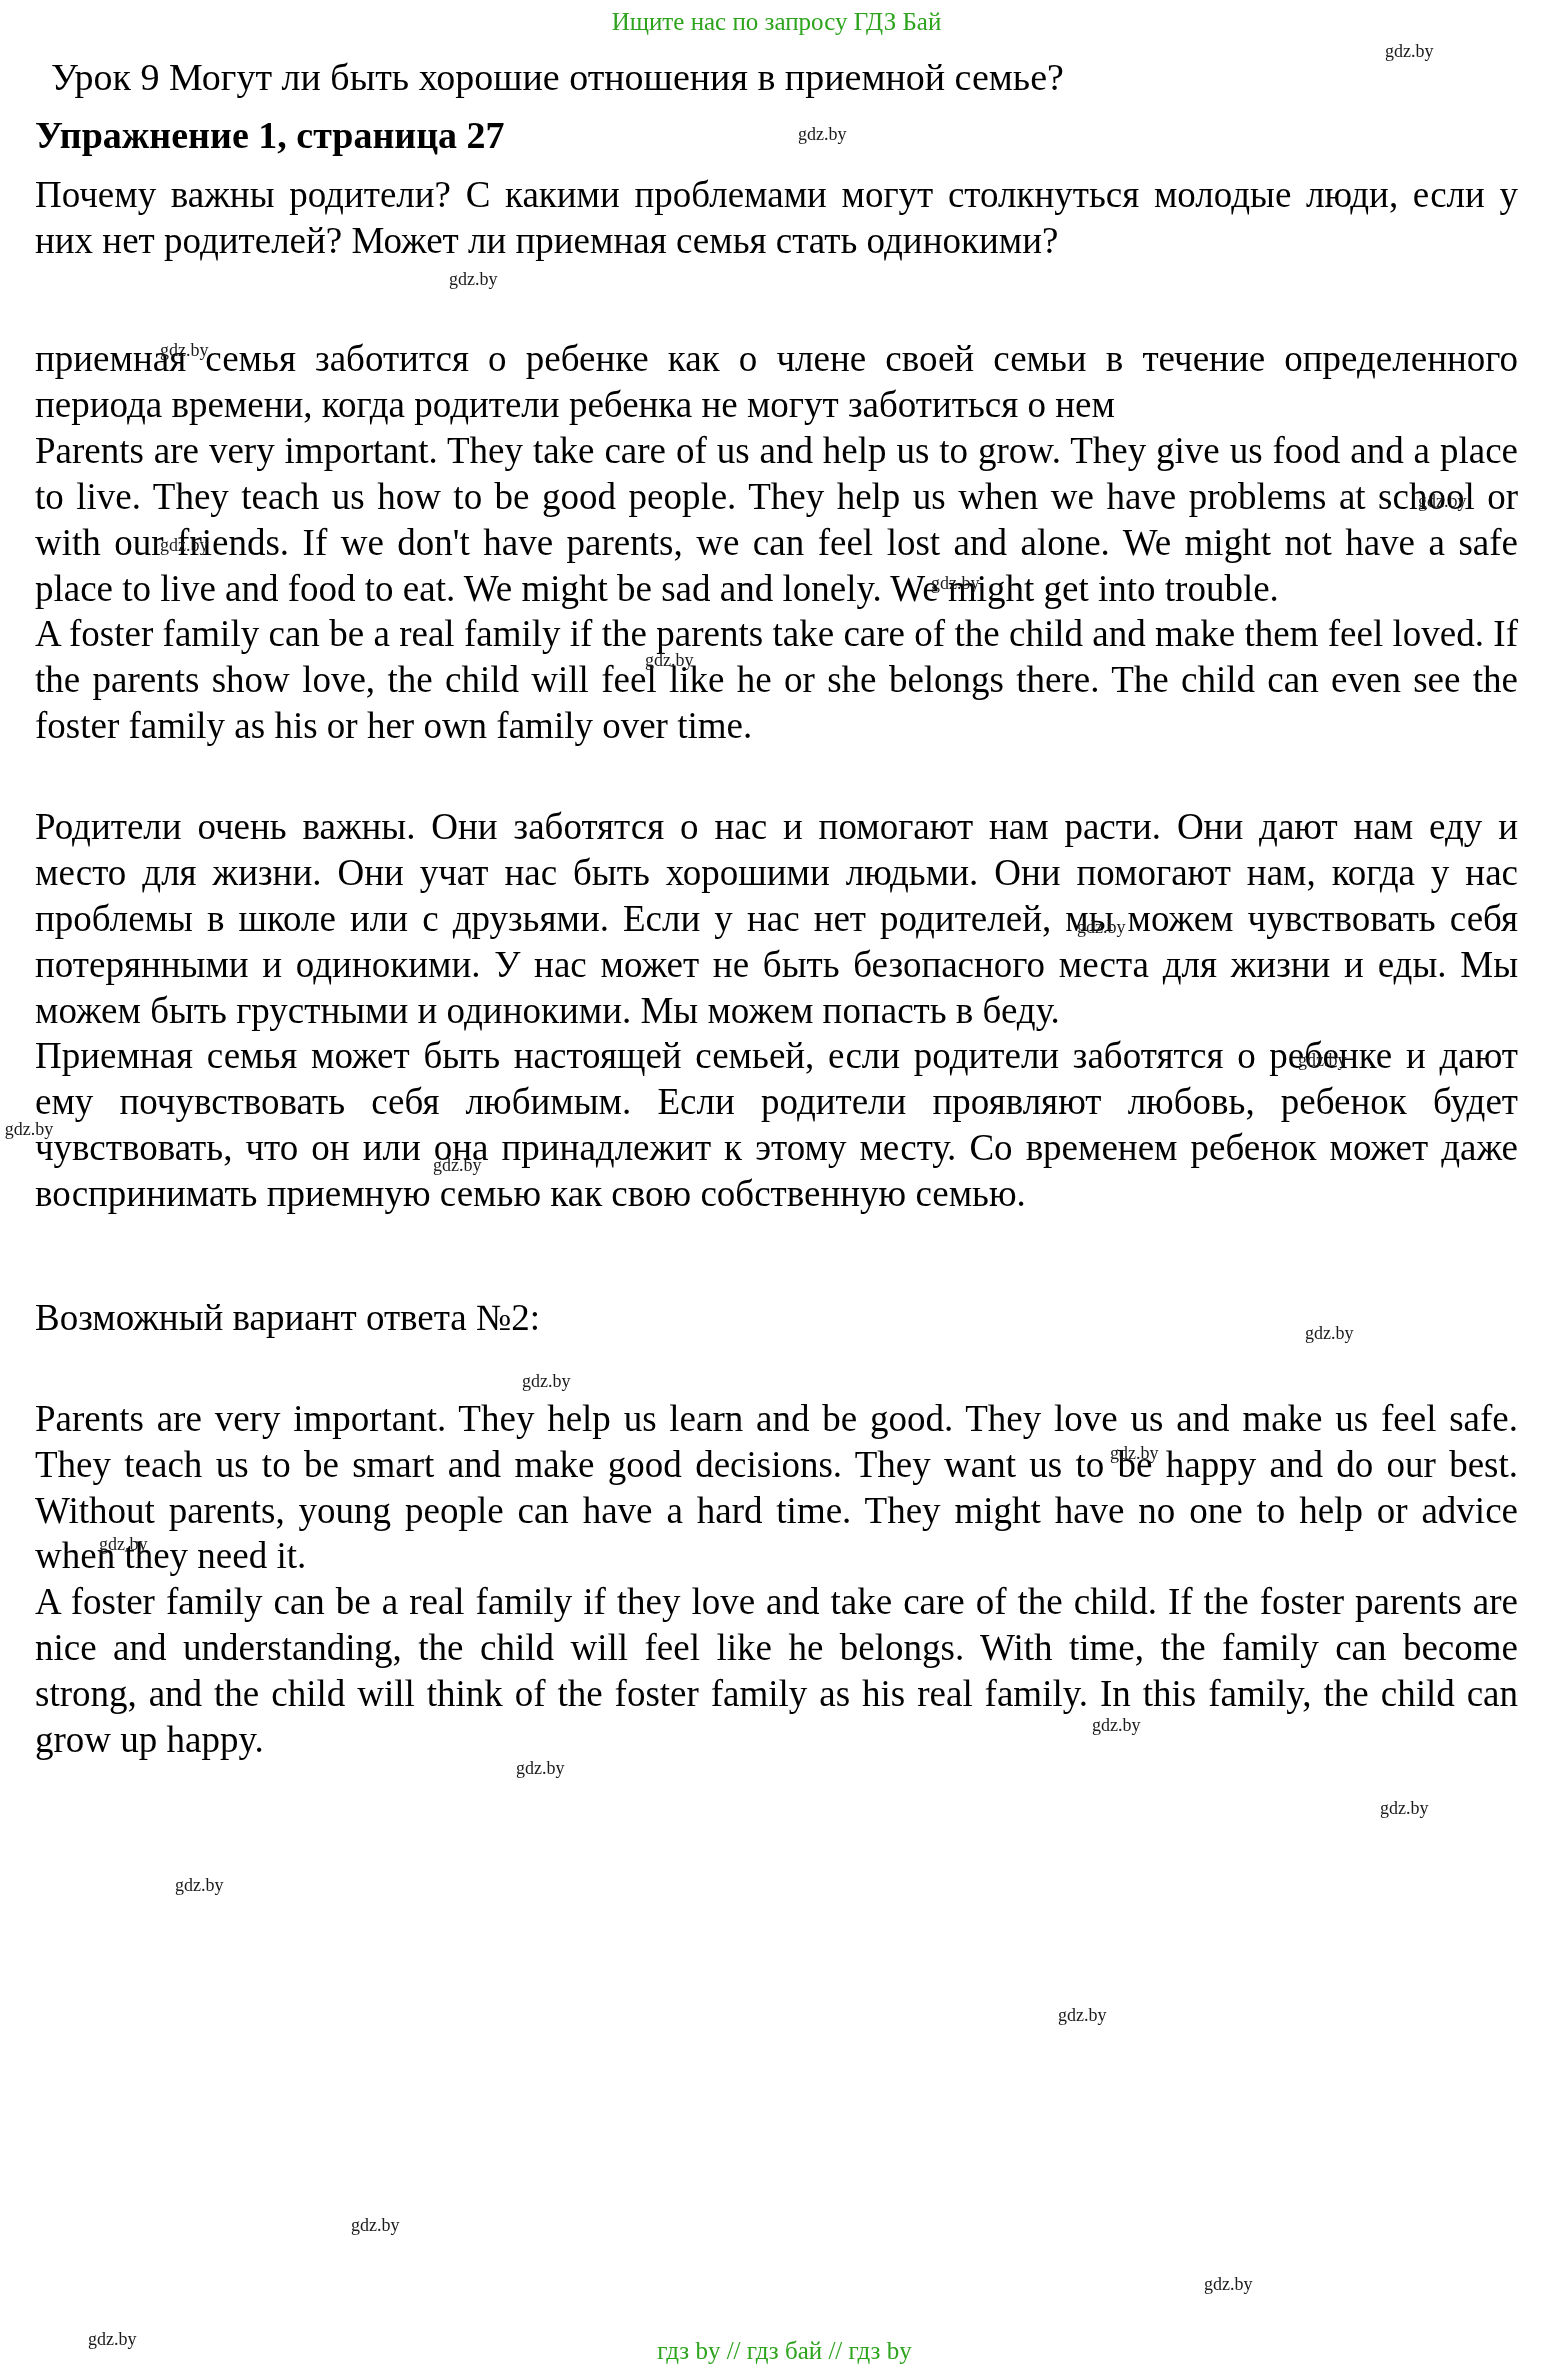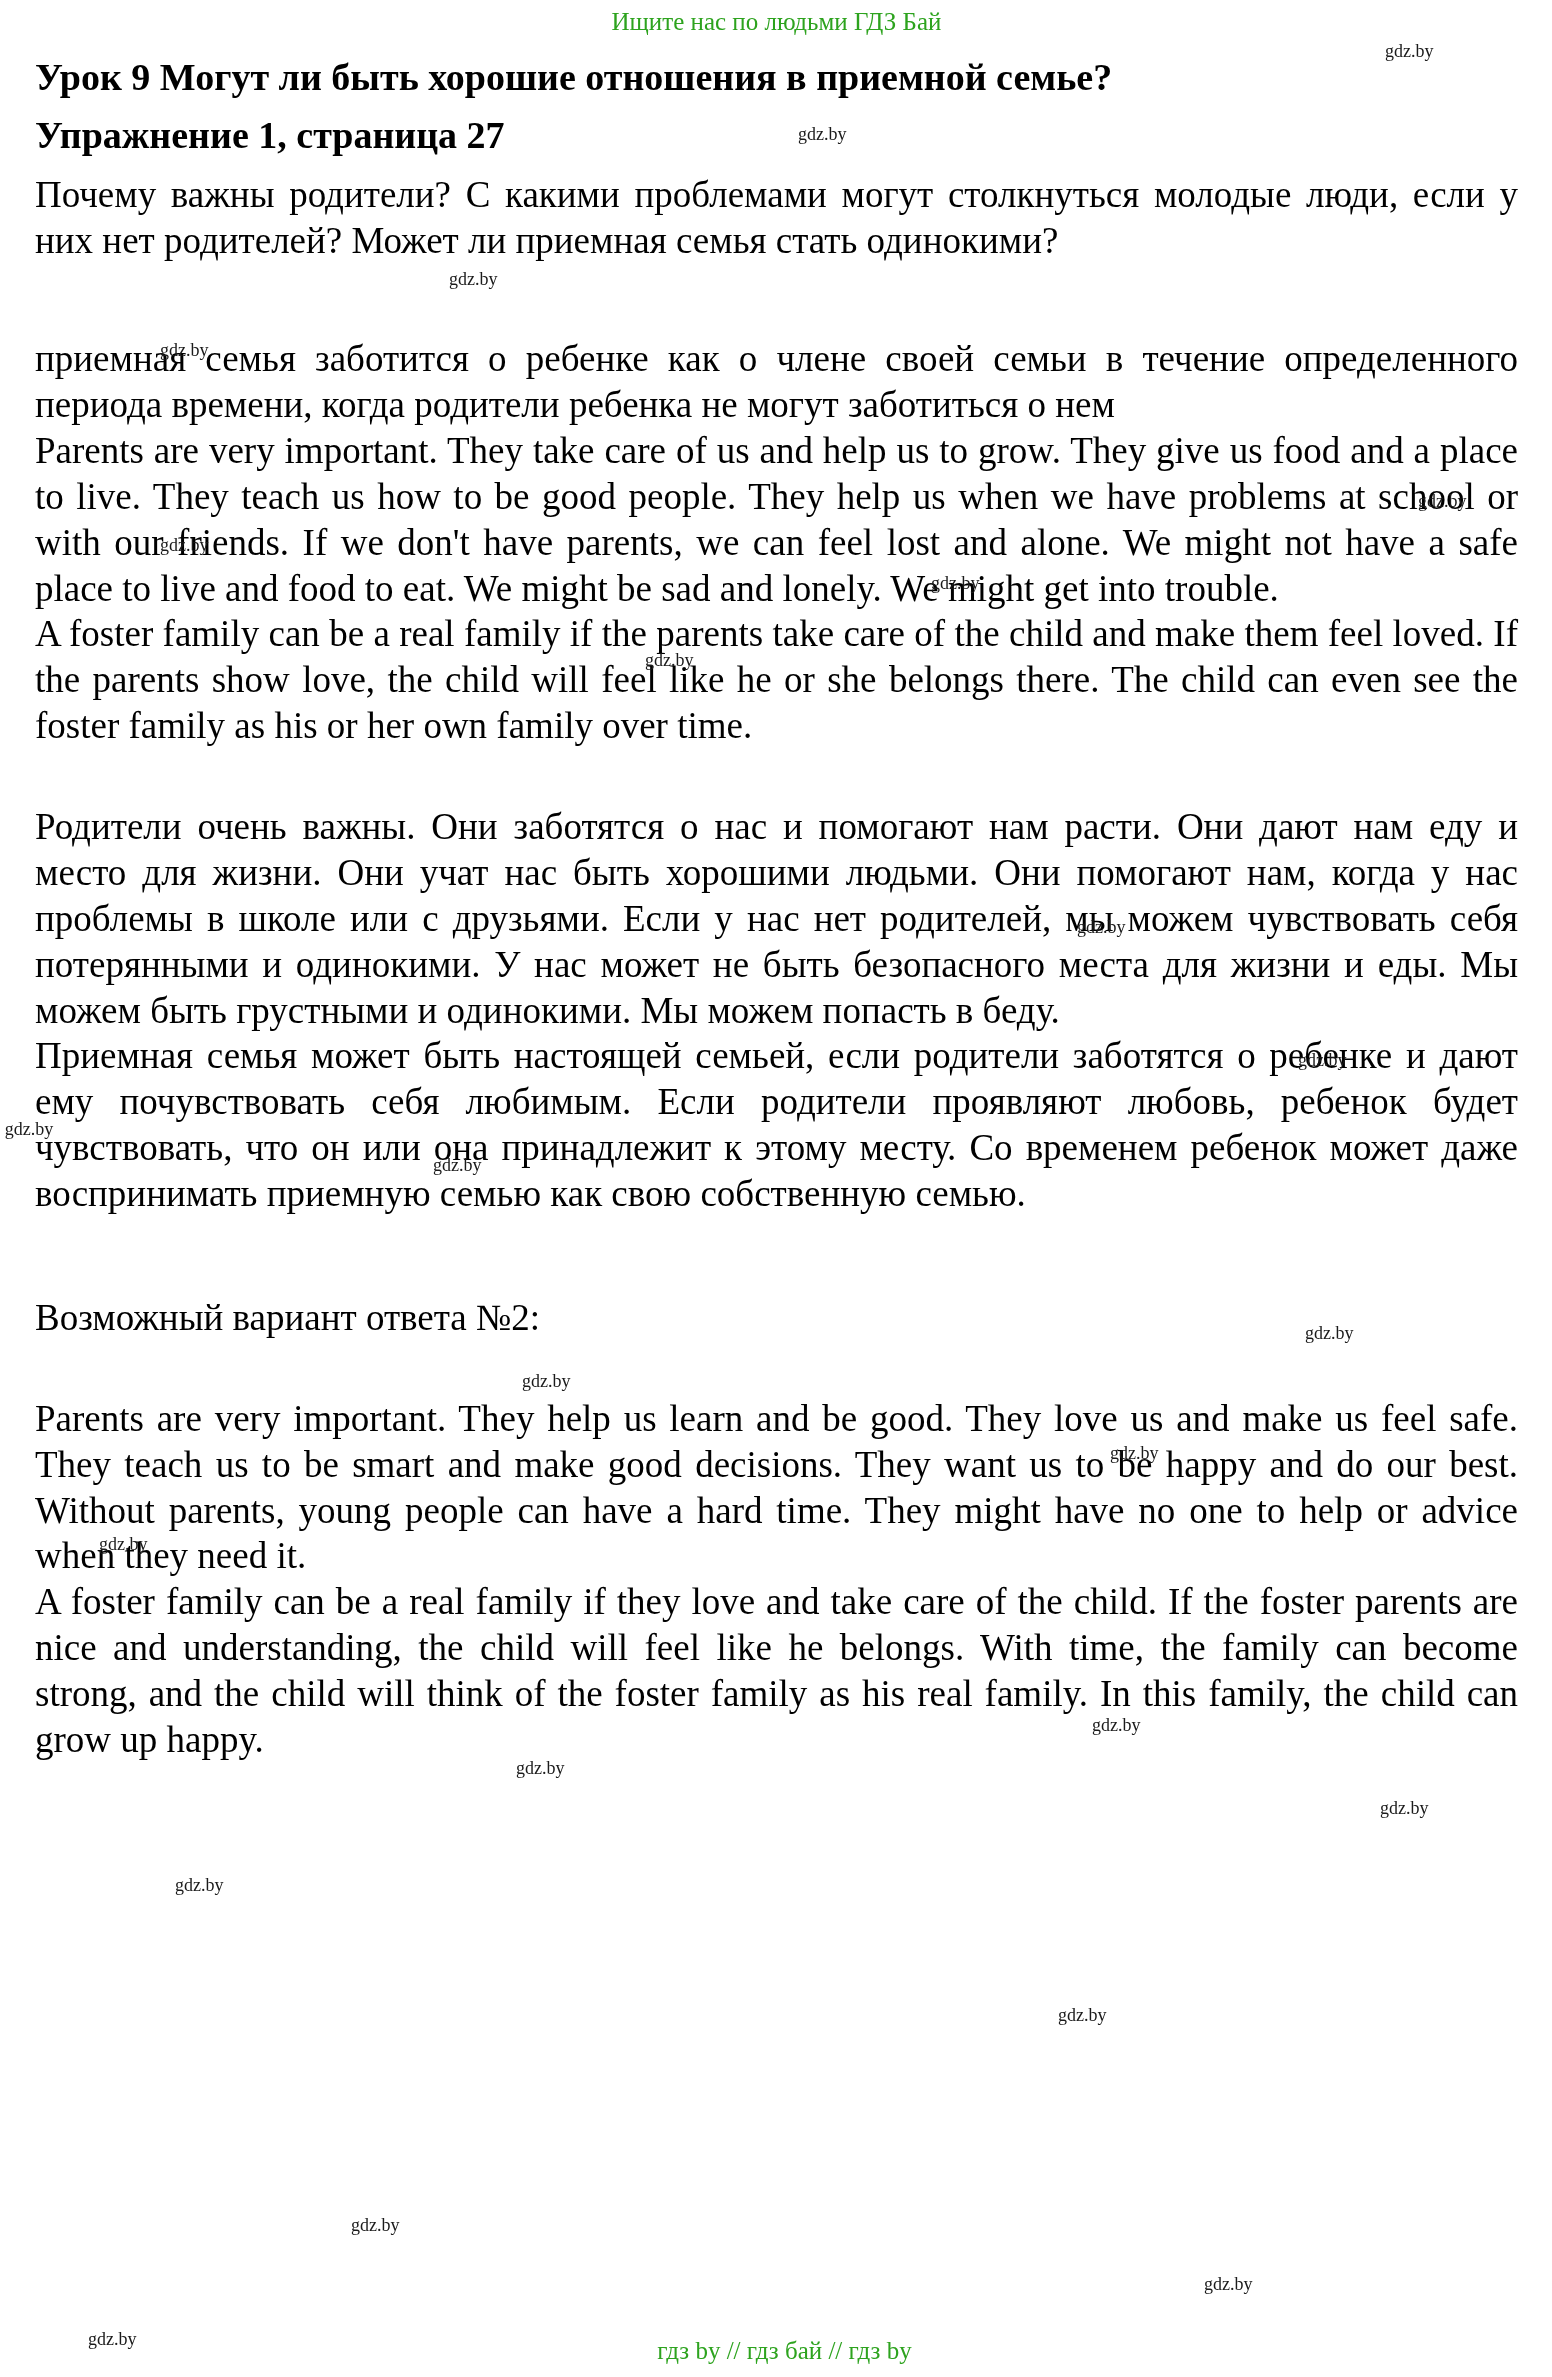--- a/index.html
+++ b/index.html
@@ -23,23 +23,24 @@
   }
   .banner.top { margin-bottom: 19px; }
   .banner.bottom {
     position: absolute;
     left: 0; right: 8px;
     bottom: 12.5px;
     margin-left: 24px;
   }
   h1.doc-title {
     font-size: 38px;
-    font-weight: bold;
+    font-weight: normal;
     line-height: 1.2;
     margin-top: 1.6px;
+    margin-left: 16px;
   }
   h2.doc-subtitle {
     font-size: 38px;
     font-weight: bold;
     line-height: 1.2;
     margin-top: 12.5px;
   }
   p.body-par {
     font-size: 37px;
     line-height: 1.24;
@@ -66,21 +67,21 @@
     font-size: 18px;
     color: #1b1b1b;
     white-space: nowrap;
   }
 </style>
 </head>
 <body>
 
 <div class="page">
 
-  <div class="banner top" style="color: rgb(45, 163, 30);">Ищите нас по людьми ГДЗ Бай</div>
+  <div class="banner top" style="color: rgb(45, 163, 30);">Ищите нас по запросу ГДЗ Бай</div>
 
   <h1 class="doc-title">Урок 9 Могут ли быть хорошие отношения в приемной семье?</h1>
 
   <h2 class="doc-subtitle">Упражнение 1, страница 27</h2>
 
   <p class="body-par task">Почему важны родители? С какими проблемами могут столкнуться молодые люди, если у них нет родителей? Может ли приемная семья стать одинокими?</p>
 
   <p class="body-par definition">приемная семья заботится о ребенке как о члене своей семьи в течение определенного периода времени, когда родители ребенка не могут заботиться о нем</p>
 
 

